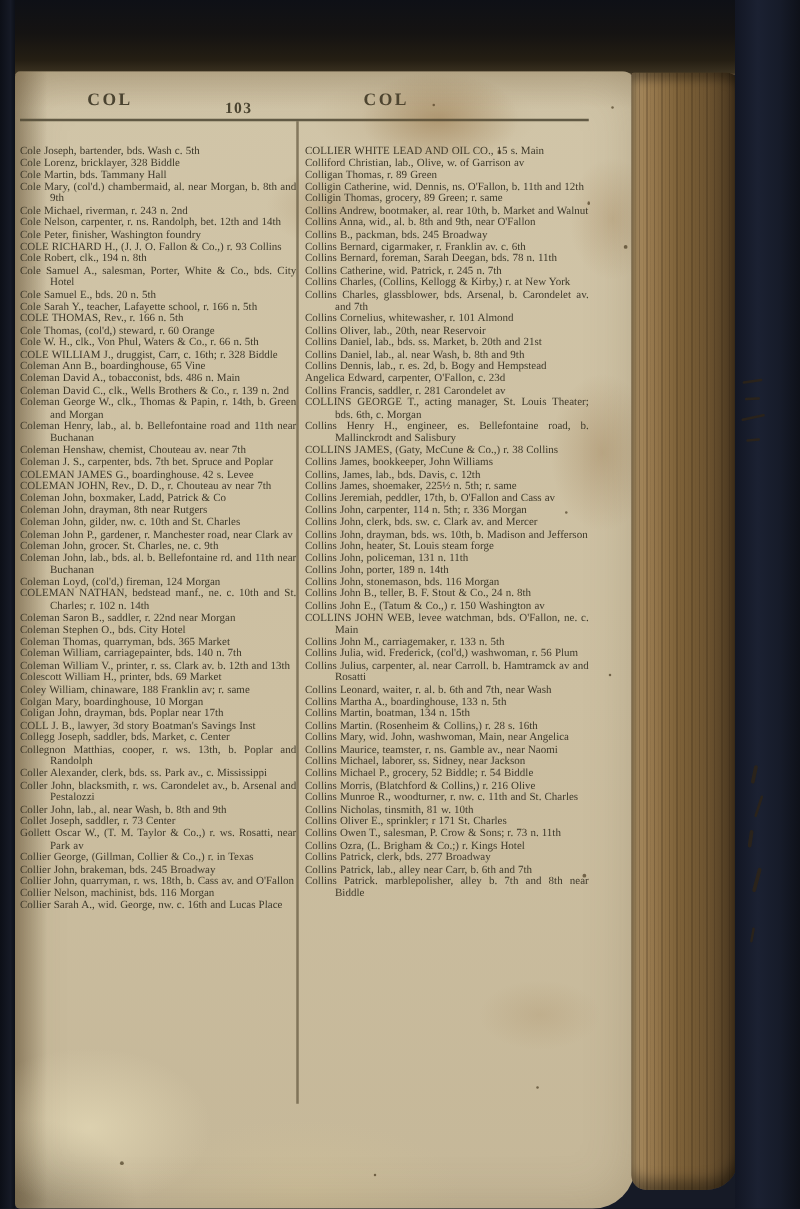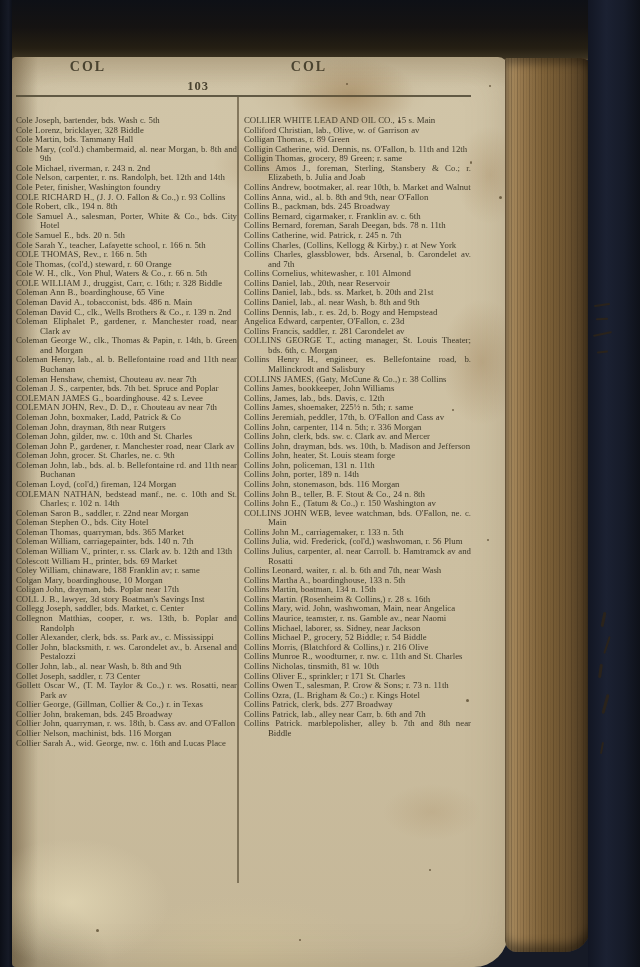--- a/index.html
+++ b/index.html
@@ -34,22 +34,22 @@
       radial-gradient(130px 85px at 60px 845px, rgba(238,228,192,.55), rgba(238,228,192,0) 75%),
       radial-gradient(170px 75px at 230px 895px, rgba(208,193,152,.5), rgba(208,193,152,0) 75%),
       radial-gradient(120px 90px at 8px 905px, rgba(70,62,44,.30), rgba(70,62,44,0) 75%),
       linear-gradient(90deg, rgba(92,74,46,.5), rgba(92,74,46,0) 26px),
       linear-gradient(180deg, rgba(120,96,60,.22), rgba(120,96,60,0) 30px),
       linear-gradient(180deg,#d1c5a8 0%,#ccbfa1 55%,#c5b798 100%);
     box-shadow:inset 0 0 40px rgba(105,85,52,.25);}
 
   
   .runhead{position:absolute;font-weight:700;color:#4a4330;z-index:6;}
-  .runhead.col{font-size:14px;letter-spacing:2px;top:59px;width:50px;text-align:center;}
-  .runhead.pageno{font-size:12.5px;letter-spacing:1px;top:79px;width:36px;text-align:center;}
+  .runhead.col{font-size:14px;letter-spacing:2px;top:73px;width:50px;text-align:center;}
+  .runhead.pageno{font-size:12.5px;letter-spacing:1px;top:79px;width:36px;text-align:left;}
   #head-left{left:63px;} #head-center{left:180px;} #head-right{left:284px;}
 
   .hrule{position:absolute;left:16px;top:95px;width:455px;height:2px;background:#4e4733;opacity:.85;z-index:6;}
   .vrule{position:absolute;left:237px;top:97px;width:2px;height:786px;background:#5a4f35;opacity:.65;z-index:6;}
 
   .column{position:absolute;top:116px;z-index:6;color:#3e392a;}
   #col-left{left:16px;width:221px;}
   #col-right{left:244px;width:227px;}
   .entry{font-size:8.8px;line-height:9.58px;text-align:justify;
     padding-left:24px;text-indent:-24px;letter-spacing:0px;word-spacing:.3px;}
@@ -93,21 +93,20 @@
       <div class="entry">Cole Samuel A., salesman, Porter, White &amp; Co., bds. City Hotel</div>
       <div class="entry">Cole Samuel E., bds. 20 n. 5th</div>
       <div class="entry">Cole Sarah Y., teacher, Lafayette school, r. 166 n. 5th</div>
       <div class="entry">COLE THOMAS, Rev., r. 166 n. 5th</div>
       <div class="entry">Cole Thomas, (col'd,) steward, r. 60 Orange</div>
       <div class="entry">Cole W. H., clk., Von Phul, Waters &amp; Co., r. 66 n. 5th</div>
       <div class="entry">COLE WILLIAM J., druggist, Carr, c. 16th; r. 328 Biddle</div>
       <div class="entry">Coleman Ann B., boardinghouse, 65 Vine</div>
       <div class="entry">Coleman David A., tobacconist, bds. 486 n. Main</div>
       <div class="entry">Coleman David C., clk., Wells Brothers &amp; Co., r. 139 n. 2nd</div>
-      <div class="entry">Coleman Eliphalet P., gardener, r. Manchester road, near Clark av</div>
       <div class="entry">Coleman George W., clk., Thomas &amp; Papin, r. 14th, b. Green and Morgan</div>
       <div class="entry">Coleman Henry, lab., al. b. Bellefontaine road and 11th near Buchanan</div>
       <div class="entry">Coleman Henshaw, chemist, Chouteau av. near 7th</div>
       <div class="entry">Coleman J. S., carpenter, bds. 7th bet. Spruce and Poplar</div>
       <div class="entry">COLEMAN JAMES G., boardinghouse. 42 s. Levee</div>
       <div class="entry">COLEMAN JOHN, Rev., D. D., r. Chouteau av near 7th</div>
       <div class="entry">Coleman John, boxmaker, Ladd, Patrick &amp; Co</div>
       <div class="entry">Coleman John, drayman, 8th near Rutgers</div>
       <div class="entry">Coleman John, gilder, nw. c. 10th and St. Charles</div>
       <div class="entry">Coleman John P., gardener, r. Manchester road, near Clark av</div>
@@ -137,31 +136,30 @@
       <div class="entry">Collier John, quarryman, r. ws. 18th, b. Cass av. and O'Fallon</div>
       <div class="entry">Collier Nelson, machinist, bds. 116 Morgan</div>
       <div class="entry">Collier Sarah A., wid. George, nw. c. 16th and Lucas Place</div>
     </div>
   <div id="col-right" class="column">
       <div class="entry">COLLIER WHITE LEAD AND OIL CO., 15 s. Main</div>
       <div class="entry">Colliford Christian, lab., Olive, w. of Garrison av</div>
       <div class="entry">Colligan Thomas, r. 89 Green</div>
       <div class="entry">Colligin Catherine, wid. Dennis, ns. O'Fallon, b. 11th and 12th</div>
       <div class="entry">Colligin Thomas, grocery, 89 Green; r. same</div>
-      <div class="entry">Collins Amos J., foreman, Sterling, Stansbery &amp; Co.; r. Elizabeth, b. Julia and Joab</div>
       <div class="entry">Collins Andrew, bootmaker, al. rear 10th, b. Market and Walnut</div>
       <div class="entry">Collins Anna, wid., al. b. 8th and 9th, near O'Fallon</div>
       <div class="entry">Collins B., packman, bds. 245 Broadway</div>
       <div class="entry">Collins Bernard, cigarmaker, r. Franklin av. c. 6th</div>
       <div class="entry">Collins Bernard, foreman, Sarah Deegan, bds. 78 n. 11th</div>
       <div class="entry">Collins Catherine, wid. Patrick, r. 245 n. 7th</div>
       <div class="entry">Collins Charles, (Collins, Kellogg &amp; Kirby,) r. at New York</div>
       <div class="entry">Collins Charles, glassblower, bds. Arsenal, b. Carondelet av. and 7th</div>
       <div class="entry">Collins Cornelius, whitewasher, r. 101 Almond</div>
-      <div class="entry">Collins Daniel, lab., 20th, near Reservoir</div>
+      <div class="entry">Collins Oliver, lab., 20th, near Reservoir</div>
       <div class="entry">Collins Daniel, lab., bds. ss. Market, b. 20th and 21st</div>
       <div class="entry">Collins Daniel, lab., al. near Wash, b. 8th and 9th</div>
       <div class="entry">Collins Dennis, lab., r. es. 2d, b. Bogy and Hempstead</div>
       <div class="entry">Angelica Edward, carpenter, O'Fallon, c. 23d</div>
       <div class="entry">Collins Francis, saddler, r. 281 Carondelet av</div>
       <div class="entry">COLLINS GEORGE T., acting manager, St. Louis Theater; bds. 6th, c. Morgan</div>
       <div class="entry">Collins Henry H., engineer, es. Bellefontaine road, b. Mallinckrodt and Salisbury</div>
       <div class="entry">COLLINS JAMES, (Gaty, McCune &amp; Co.,) r. 38 Collins</div>
       <div class="entry">Collins James, bookkeeper, John Williams</div>
       <div class="entry">Collins, James, lab., bds. Davis, c. 12th</div>

